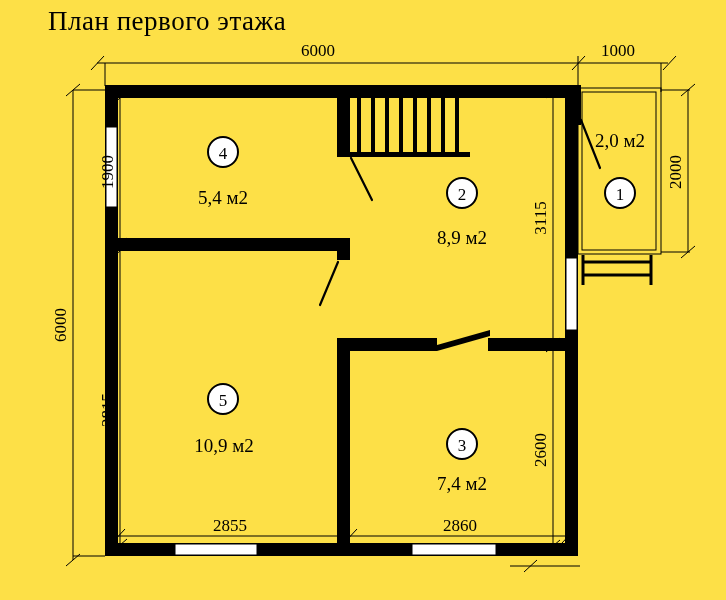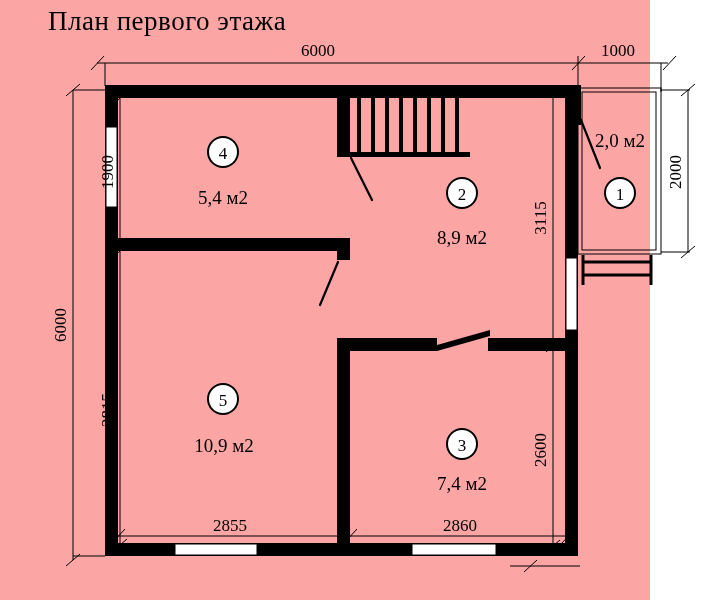--- a/index.html
+++ b/index.html
@@ -10,23 +10,23 @@
   }
   body {
     width: 726px;
     height: 600px;
     overflow: hidden;
     font-family: "Liberation Serif", "DejaVu Serif", serif;
     color: #000000;
   }
   #plan-root {
     position: relative;
-    width: 650px;
+    width: 726px;
     height: 600px;
-    background: #fca5a5;
+    background: #fde047;
   }
   #plan-title {
     position: absolute;
     left: 48px;
     top: 6px;
     font-family: "Liberation Serif", "DejaVu Serif", serif;
     font-size: 27px;
     font-weight: 400;
     letter-spacing: 0.5px;
     white-space: nowrap;

